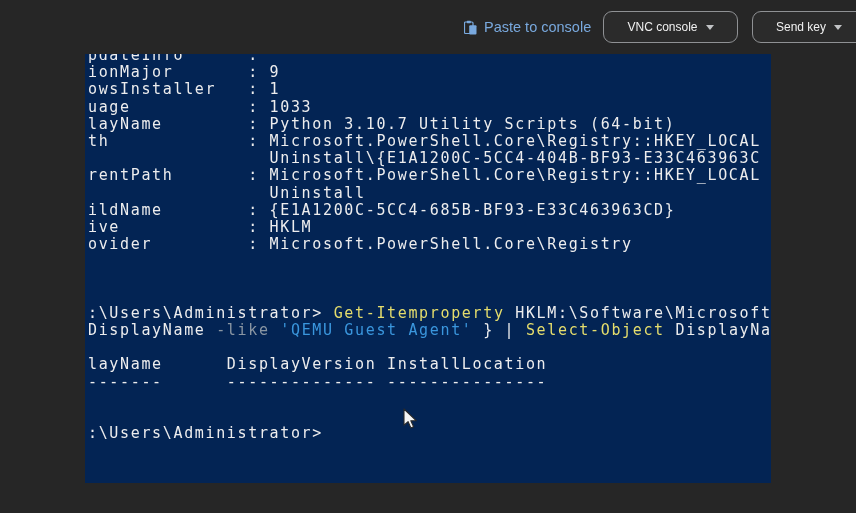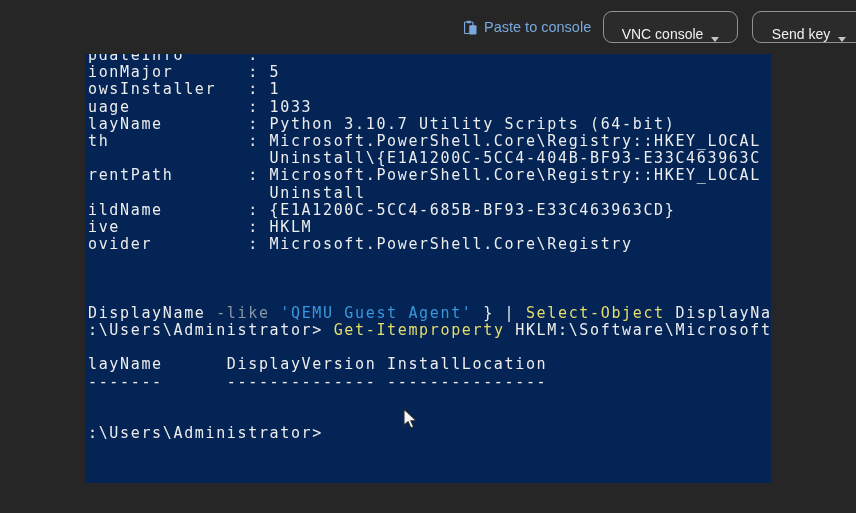--- a/index.html
+++ b/index.html
@@ -16,26 +16,26 @@
   .paste-link {
     position:absolute; left:464px; top:19px;
     display:flex; align-items:center; gap:7px;
     color:var(--link-blue,#79a9de);
     font-size:14.5px; cursor:pointer; background:none; border:none;
     font-family:"Liberation Sans", sans-serif;
     text-align:center;
   }
   .tb-btn {
     position:absolute; top:11px; height:32px;
-    display:flex; align-items:flex-end; justify-content:center; gap:8px;
+    display:flex; align-items:center; justify-content:center; gap:8px;
     background:var(--button-bg,#2b2b2b);
     border:1px solid var(--button-border,#8f9194);
     border-radius:9px;
     color:var(--button-text,#f0f0f0);
-    font-size:14px; padding:0 14px; cursor:pointer;
+    font-size:12px; padding:0 14px; cursor:pointer;
     font-family:"Liberation Sans", sans-serif;
     white-space:nowrap;
   }
   .vnc-btn { left:603px; width:135px; }
   .sendkey-btn { left:752px; width:114px; }
   .caret-down {
     width:0; height:0; display:inline-block;
     border-left:4.5px solid transparent;
     border-right:4.5px solid transparent;
     border-top:5.5px solid #c2c4c6;
@@ -86,36 +86,36 @@
 
   <button class="tb-btn sendkey-btn">
     <span>Send key</span>
     <span class="caret-down"></span>
   </button>
 </div>
 
 <div class="terminal">
   <div class="term-text" id="term-text">
       <div class="term-line"><span class="c-default">pdateInfo      :</span></div>
-      <div class="term-line"><span class="c-default">ionMajor       : 5</span></div>
+      <div class="term-line"><span class="c-default">ionMajor       : 9</span></div>
       <div class="term-line"><span class="c-default">owsInstaller   : 1</span></div>
       <div class="term-line"><span class="c-default">uage           : 1033</span></div>
       <div class="term-line"><span class="c-default">layName        : Python 3.10.7 Utility Scripts (64-bit)</span></div>
       <div class="term-line"><span class="c-default">th             : Microsoft.PowerShell.Core\Registry::HKEY_LOCAL</span></div>
       <div class="term-line"><span class="c-default">                 Uninstall\{E1A1200C-5CC4-404B-BF93-E33C463963C</span></div>
       <div class="term-line"><span class="c-default">rentPath       : Microsoft.PowerShell.Core\Registry::HKEY_LOCAL</span></div>
       <div class="term-line"><span class="c-default">                 Uninstall</span></div>
       <div class="term-line"><span class="c-default">ildName        : {E1A1200C-5CC4-685B-BF93-E33C463963CD}</span></div>
       <div class="term-line"><span class="c-default">ive            : HKLM</span></div>
       <div class="term-line"><span class="c-default">ovider         : Microsoft.PowerShell.Core\Registry</span></div>
       <div class="term-line"></div>
       <div class="term-line"></div>
       <div class="term-line"></div>
+      <div class="term-line"><span class="c-default">:\Users\Administrator&gt; </span><span class="c-command">Get-Itemproperty</span><span class="c-default"> HKLM:\Software\Microsoft</span></div>
       <div class="term-line"><span class="c-default">DisplayName </span><span class="c-parameter">-like</span><span class="c-default"> </span><span class="c-string">'QEMU Guest Agent'</span><span class="c-default"> } | </span><span class="c-command">Select-Object</span><span class="c-default"> DisplayNa</span></div>
-      <div class="term-line"><span class="c-default">:\Users\Administrator&gt; </span><span class="c-command">Get-Itemproperty</span><span class="c-default"> HKLM:\Software\Microsoft</span></div>
       <div class="term-line"></div>
       <div class="term-line"><span class="c-default">layName      DisplayVersion InstallLocation</span></div>
       <div class="term-line"><span class="c-default">-------      -------------- ---------------</span></div>
       <div class="term-line"></div>
       <div class="term-line"></div>
       <div class="term-line"><span class="c-default">:\Users\Administrator&gt;</span></div>
     </div>
 </div>
 
 <div class="mouse-cursor">

